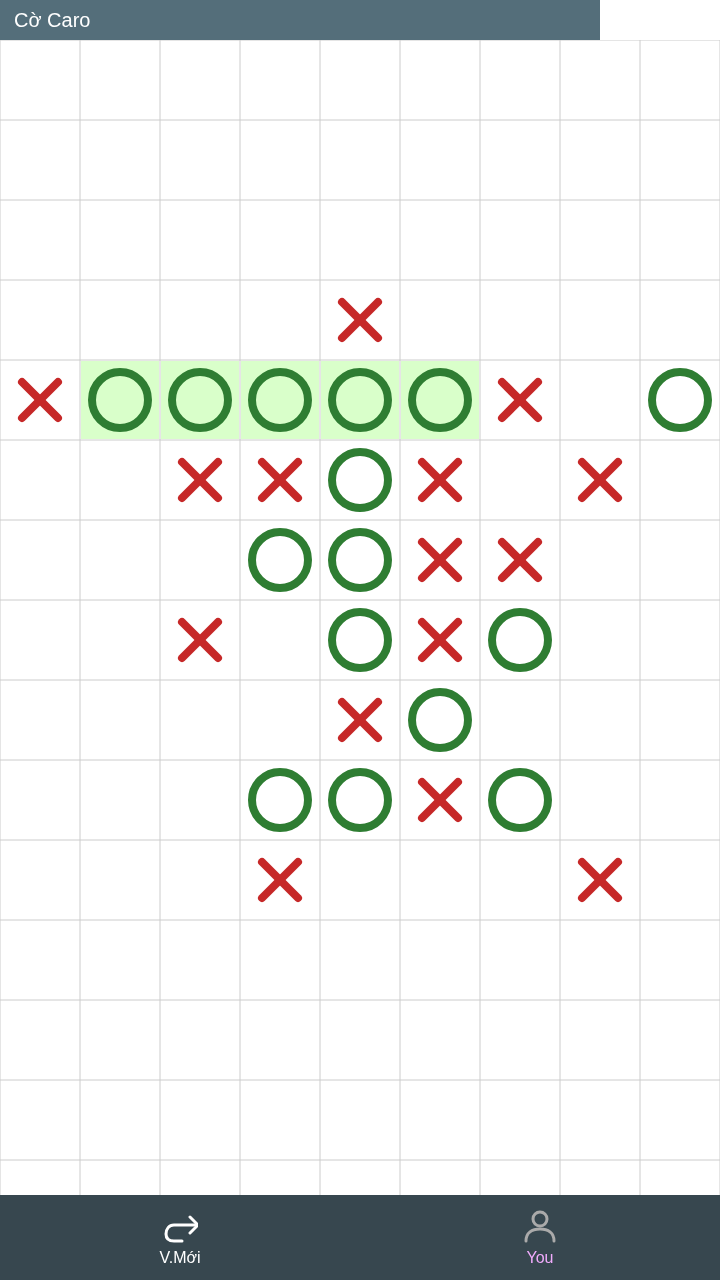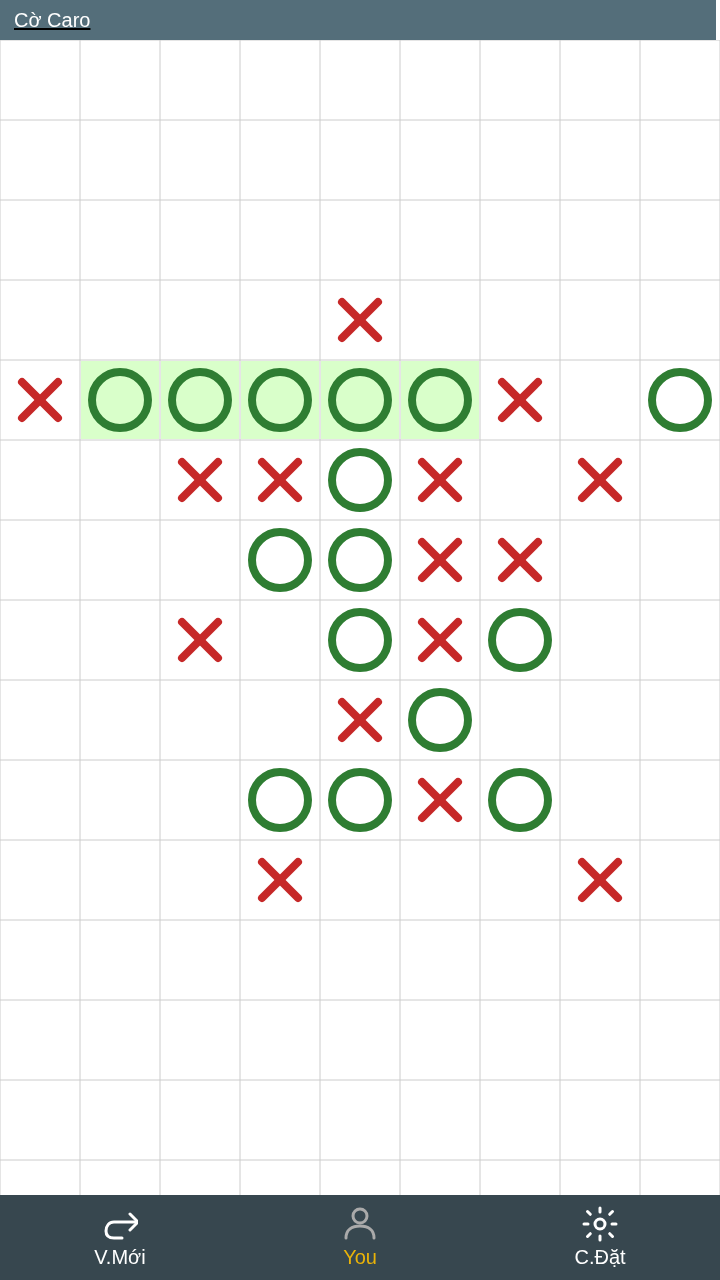--- a/index.html
+++ b/index.html
@@ -7,27 +7,26 @@
       width: 720px;
       height: 1280px;
       background: #fff;
       font-family: Arial, sans-serif;
       overflow: hidden;
       position: relative;
     }
 
     
     #title-bar {
-      width: 716px;
+      width: 600px;
       height: 40px;
       background: #546e7a;
       display: flex;
       align-items: center;
       padding-left: 14px;
-      text-decoration: underline;
     }
     #title-bar span {
       color: #fff;
       font-size: 20px;
       font-weight: 500;
     }
 
     
     #board-container {
       width: 720px;
@@ -70,21 +69,21 @@
       width: 144px;
       height: 85px;
     }
     .bottom-btn.active {
       color: #ccc;
     }
     .bottom-btn svg {
       margin-bottom: 4px;
     }
     .bottom-btn span {
-      font-size: 20px;
+      font-size: 16px;
     }
   </style>
 </head>
 <body>
 
 <div id="title-bar">
   <span>Cờ Caro</span>
 </div>
 
 <div id="board-container">
@@ -212,22 +211,15 @@
       <path d="M28 8L36 16L28 24" stroke="white" stroke-width="3" stroke-linecap="round" stroke-linejoin="round" fill="none"></path>
       <path d="M34 16H12C7 16 4 20 4 25C4 30 7 32 12 32H20" stroke="white" stroke-width="3" stroke-linecap="round" fill="none"></path>
     </svg>
     <span>V.Mới</span>
   </div>
   <div class="bottom-btn active">
     <svg width="36" height="36" viewBox="0 0 36 36" fill="none" xmlns="http://www.w3.org/2000/svg">
       <circle cx="18" cy="10" r="7" stroke="#aaa" stroke-width="3" fill="none"></circle>
       <path d="M4 32C4 24 10 20 18 20C26 20 32 24 32 32" stroke="#aaa" stroke-width="3" stroke-linecap="round" fill="none"></path>
     </svg>
-    <span style="color:#eab308;">You</span>
-  </div>
-  <div class="bottom-btn">
-    <svg width="36" height="36" viewBox="0 0 36 36" fill="none" xmlns="http://www.w3.org/2000/svg">
-      <circle cx="18" cy="18" r="5" stroke="white" stroke-width="3" fill="none"></circle>
-      <path d="M18 2v4M18 30v4M2 18h4M30 18h4M5.5 5.5l2.8 2.8M27.7 27.7l2.8 2.8M27.7 8.3l2.8-2.8M5.5 30.5l2.8-2.8" stroke="white" stroke-width="3" stroke-linecap="round"></path>
-    </svg>
-    <span>C.Đặt</span>
+    <span style="color:#f0abfc;">You</span>
   </div>
 </div>
 
 </body></html>

